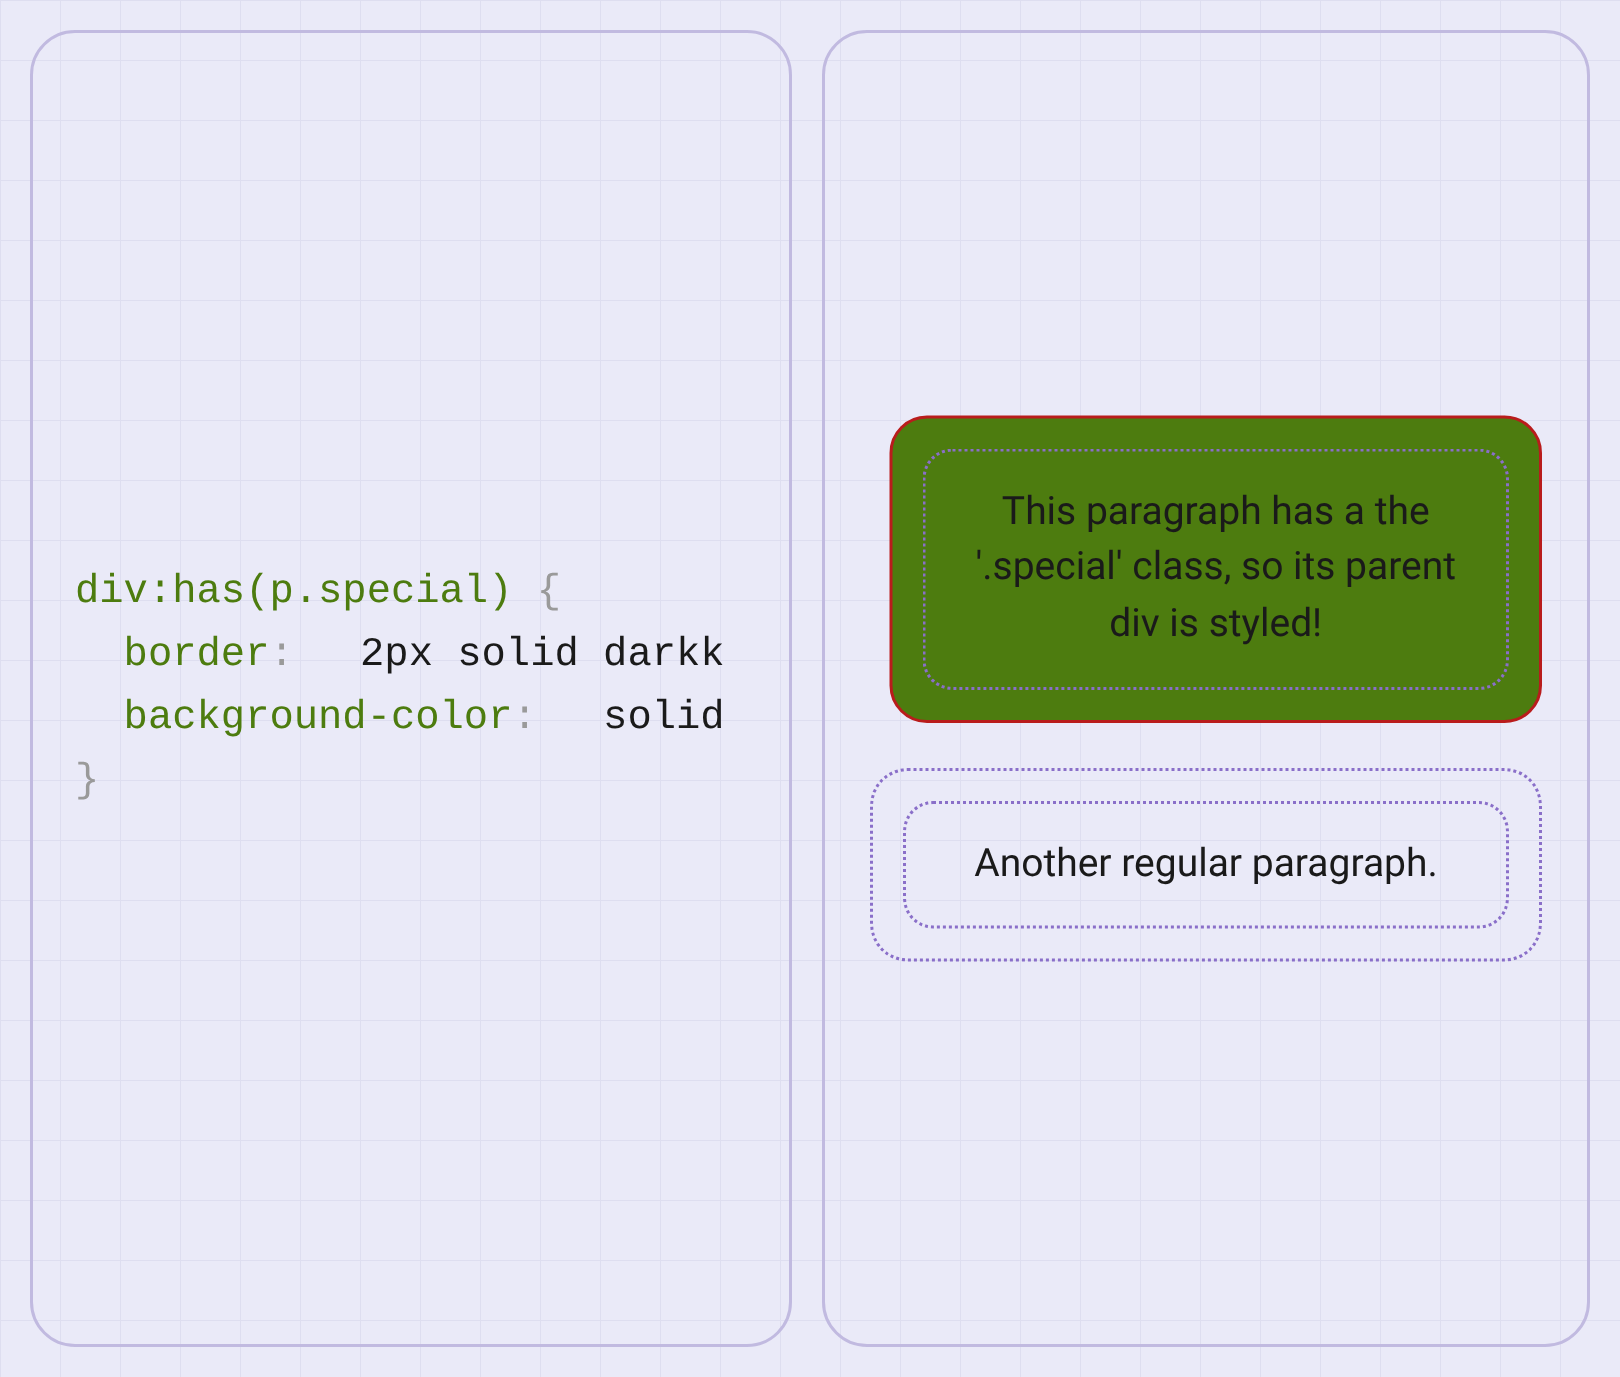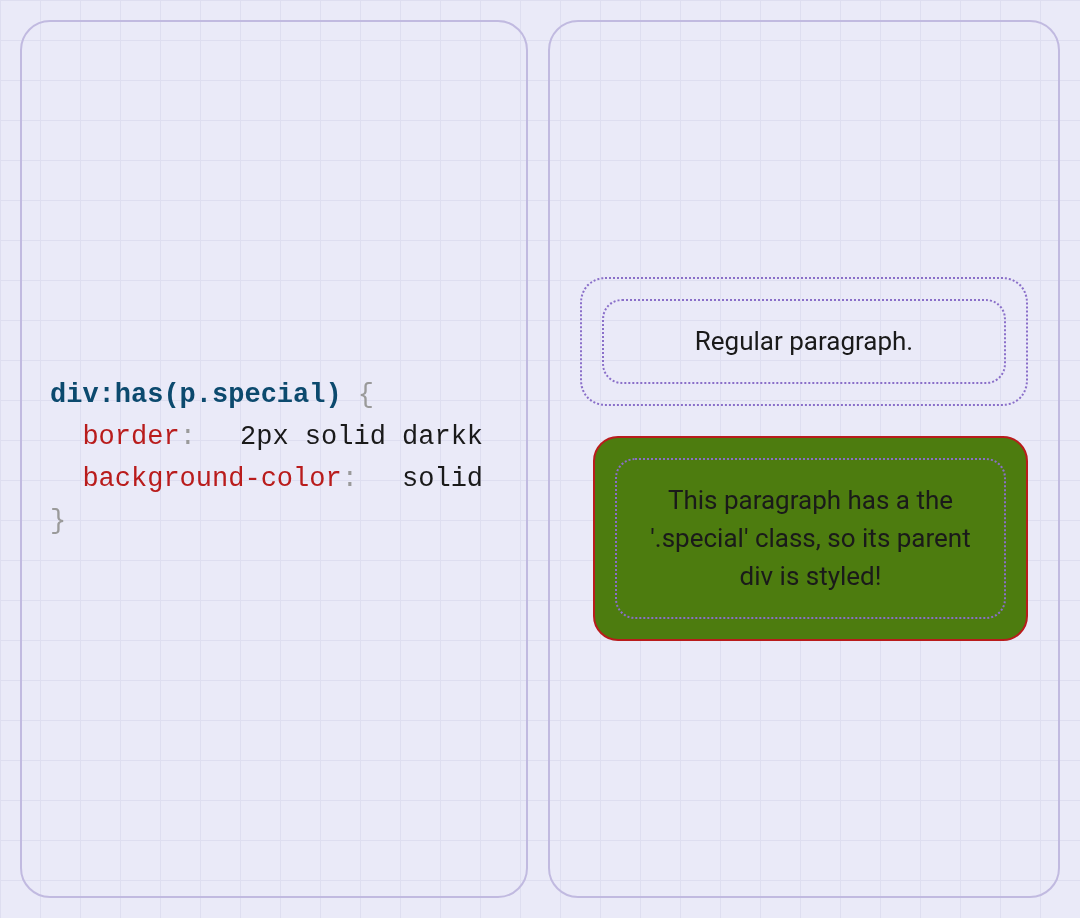--- a/index.html
+++ b/index.html
@@ -29,23 +29,23 @@
       align-items: center;
       overflow: hidden;
     }
     .code-block {
       font-family: "SF Mono", "Monaco", "Consolas", "Courier New", monospace;
       font-size: 27px;
       line-height: 1.55;
       white-space: pre;
       color: #1a1a1a;
     }
-    .selector { color: #0c4a6e; font-weight: bold; }
+    .selector { color: #4d7c0f; }
     .brace { color: #9a9a9a; }
-    .property { color: #b91c1c; }
+    .property { color: #4d7c0f; }
     .colon { color: #9a9a9a; }
     .value { color: #1a1a1a; margin-left: 28px; }
 
     .preview-panel {
       flex: 1;
       border: 2px solid #c1bae0;
       border-radius: 30px;
       padding: 30px;
       display: flex;
       flex-direction: column;
@@ -76,19 +76,19 @@
 <body>
 
 <div class="code-panel">
   <div class="code-block"><span class="selector">div:has(p.special)</span><span class="brace"> {</span>
 <span>  </span><span class="property">border</span><span class="colon">: </span><span class="value">2px solid darkk</span>
 <span>  </span><span class="property">background-color</span><span class="colon">: </span><span class="value">solid</span>
 <span class="brace">}</span></div>
 </div>
 
 <div class="preview-panel">
-  <div class="box">
-    <div class="inner-box">Regular paragraph.</div>
-  </div>
   <div class="box highlighted">
     <div class="inner-box">This paragraph has a the '.special' class, so its parent div is styled!</div>
+  </div>
+  <div class="box">
+    <div class="inner-box">Another regular paragraph.</div>
   </div>
 </div>
 
 </body></html>

